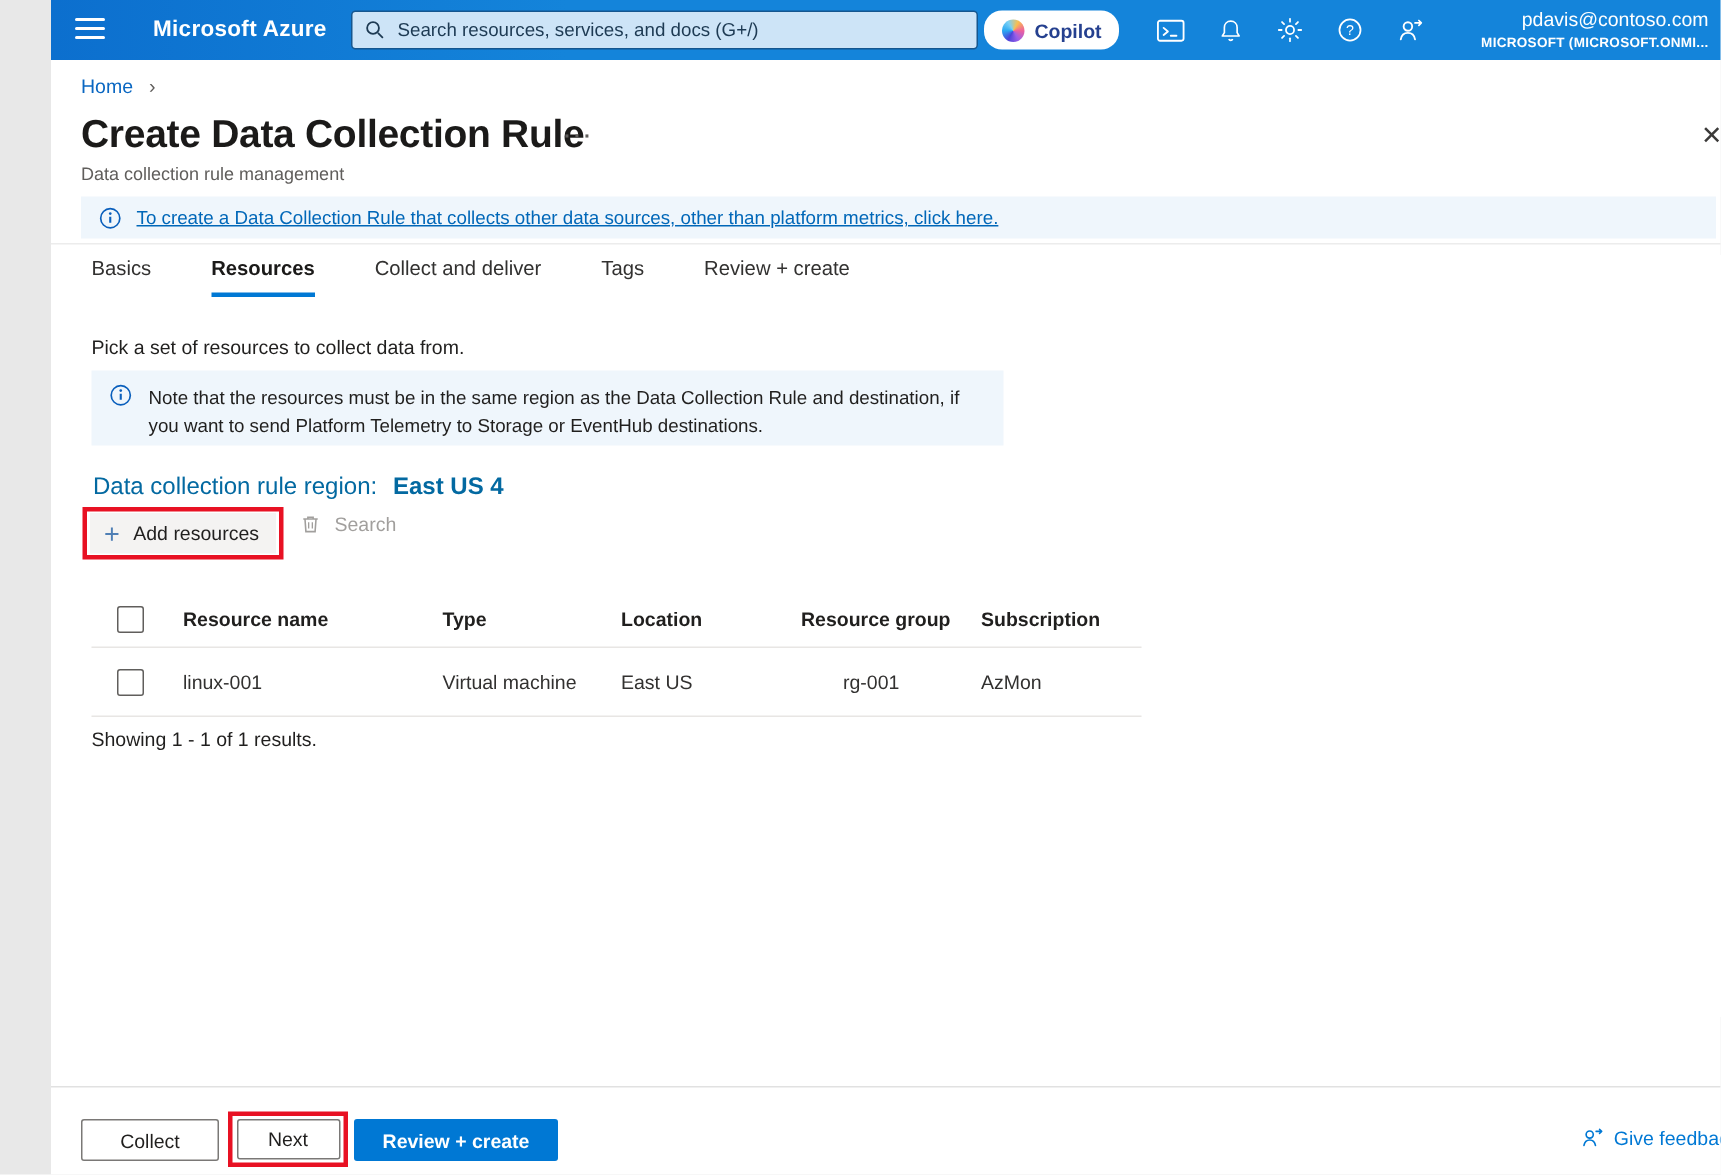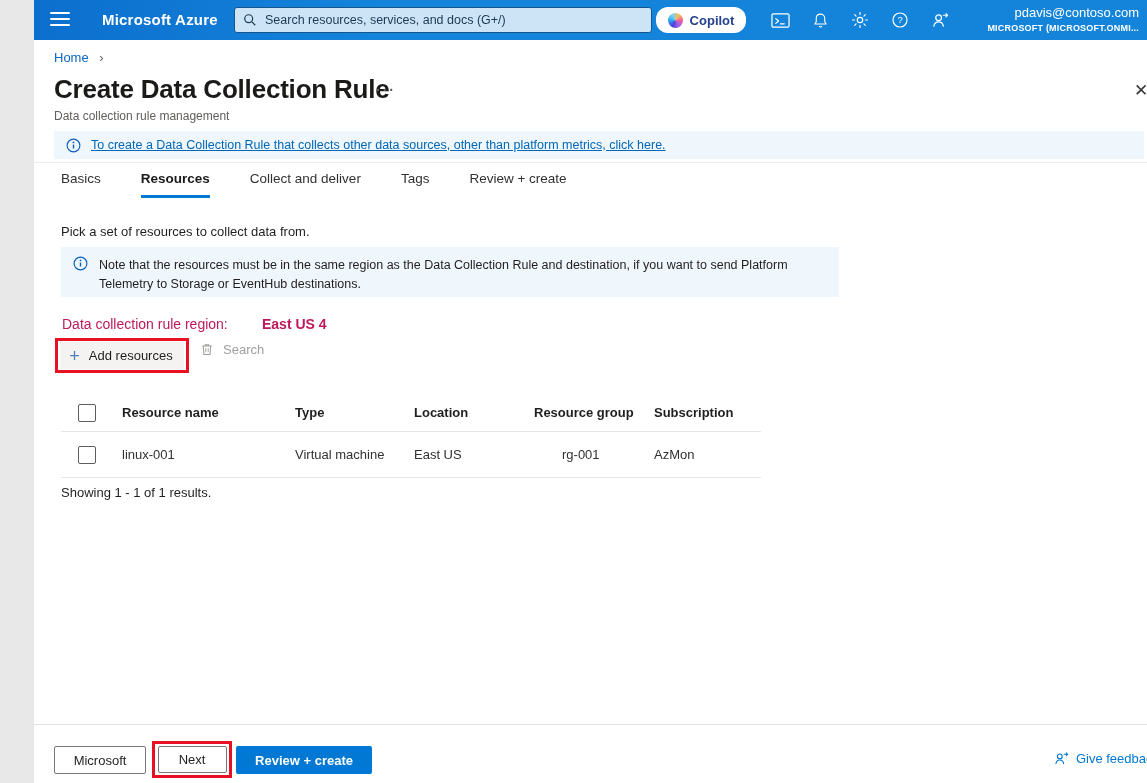--- a/index.html
+++ b/index.html
@@ -42,24 +42,24 @@
     display:flex; align-items:center; padding-left:12px; }
   .info-banner a { margin-left:10px; font-size:12.5px; color:#0067b8; text-decoration:underline; cursor:pointer; }
   .header-divider { position:absolute; left:0; top:162px; width:1130px; height:1px; background:#ececec; }
 
   .tabs { position:absolute; left:27px; top:171px; display:flex; gap:40px; font-size:13.5px; color:#323130; }
   .tab { padding-bottom:9px; cursor:pointer; border-bottom:3px solid transparent; }
   .tab.active { font-weight:700; color:#1b1a19; border-bottom-color:#0078d4; }
 
   
   .intro-text { position:absolute; left:27px; top:224px; font-size:13px; color:#201f1e; }
-  .note-banner { position:absolute; left:27px; top:247px; width:778px; height:50px; background:#eff6fc;
+  .note-banner { position:absolute; left:27px; top:247px; width:608px; height:50px; background:#eff6fc;
     padding:9px 14px 0 38px; font-size:12.5px; line-height:1.5; color:#201f1e; }
   .note-banner .note-icon { position:absolute; left:12px; top:9px; }
-  .region-row { position:absolute; left:28px; top:316px; font-size:14px; color:#be185d; }
+  .region-row { position:absolute; left:28px; top:316px; font-size:16px; color:#0369a1; }
   .region-value { position:absolute; left:200px; font-weight:700; white-space:nowrap; }
 
   .annotation-box { border:3px solid #e81123; display:flex; align-items:center; justify-content:center; }
   .add-annotation { position:absolute; left:21px; top:338px; width:134px; height:35px; }
   .add-btn { display:flex; align-items:center; gap:9px; height:27px; padding:0 11px 0 9px;
     background:#f4f3f2; border:none; font-family:"Liberation Sans",sans-serif; font-size:13px; color:#201f1e; cursor:pointer; }
   .add-btn .plus { color:#4f7fb5; font-size:18px; font-weight:400; line-height:1; }
   .delete-btn { position:absolute; left:166px; top:342px; display:flex; align-items:center; gap:9px;
     background:none; border:none; font-family:"Liberation Sans",sans-serif; font-size:13px; color:#a19f9d; }
 
@@ -240,21 +240,21 @@
       <div>linux-001</div>
       <div>Virtual machine</div>
       <div>East US</div>
       <div class="cell-indent">rg-001</div>
       <div>AzMon</div>
     </div>
   </div>
   <div class="results-summary">Showing 1 - 1 of 1 results.</div>
 
   <div class="footer">
-    <button class="btn-secondary prev-btn">Microsoft</button>
+    <button class="btn-secondary prev-btn">Collect</button>
     <div class="annotation-box next-annotation">
       <button class="btn-secondary next-btn">Next</button>
     </div>
     <button class="review-btn">Review + create</button>
     <div class="feedback-link">
       <svg viewBox="0 0 20 20" width="17" height="17">
           <circle cx="8" cy="7.5" r="2.8" fill="none" stroke="#0078d4" stroke-width="1.3"></circle>
           <path d="M3.5 16c.5-2.8 2.3-4.2 4.5-4.2s4 1.4 4.5 4.2" fill="none" stroke="#0078d4" stroke-width="1.3" stroke-linecap="round"></path>
           <path d="M13 5h4.2M15.7 3.3L17.4 5l-1.7 1.7" fill="none" stroke="#0078d4" stroke-width="1.2" stroke-linecap="round" stroke-linejoin="round"></path>
         </svg>

